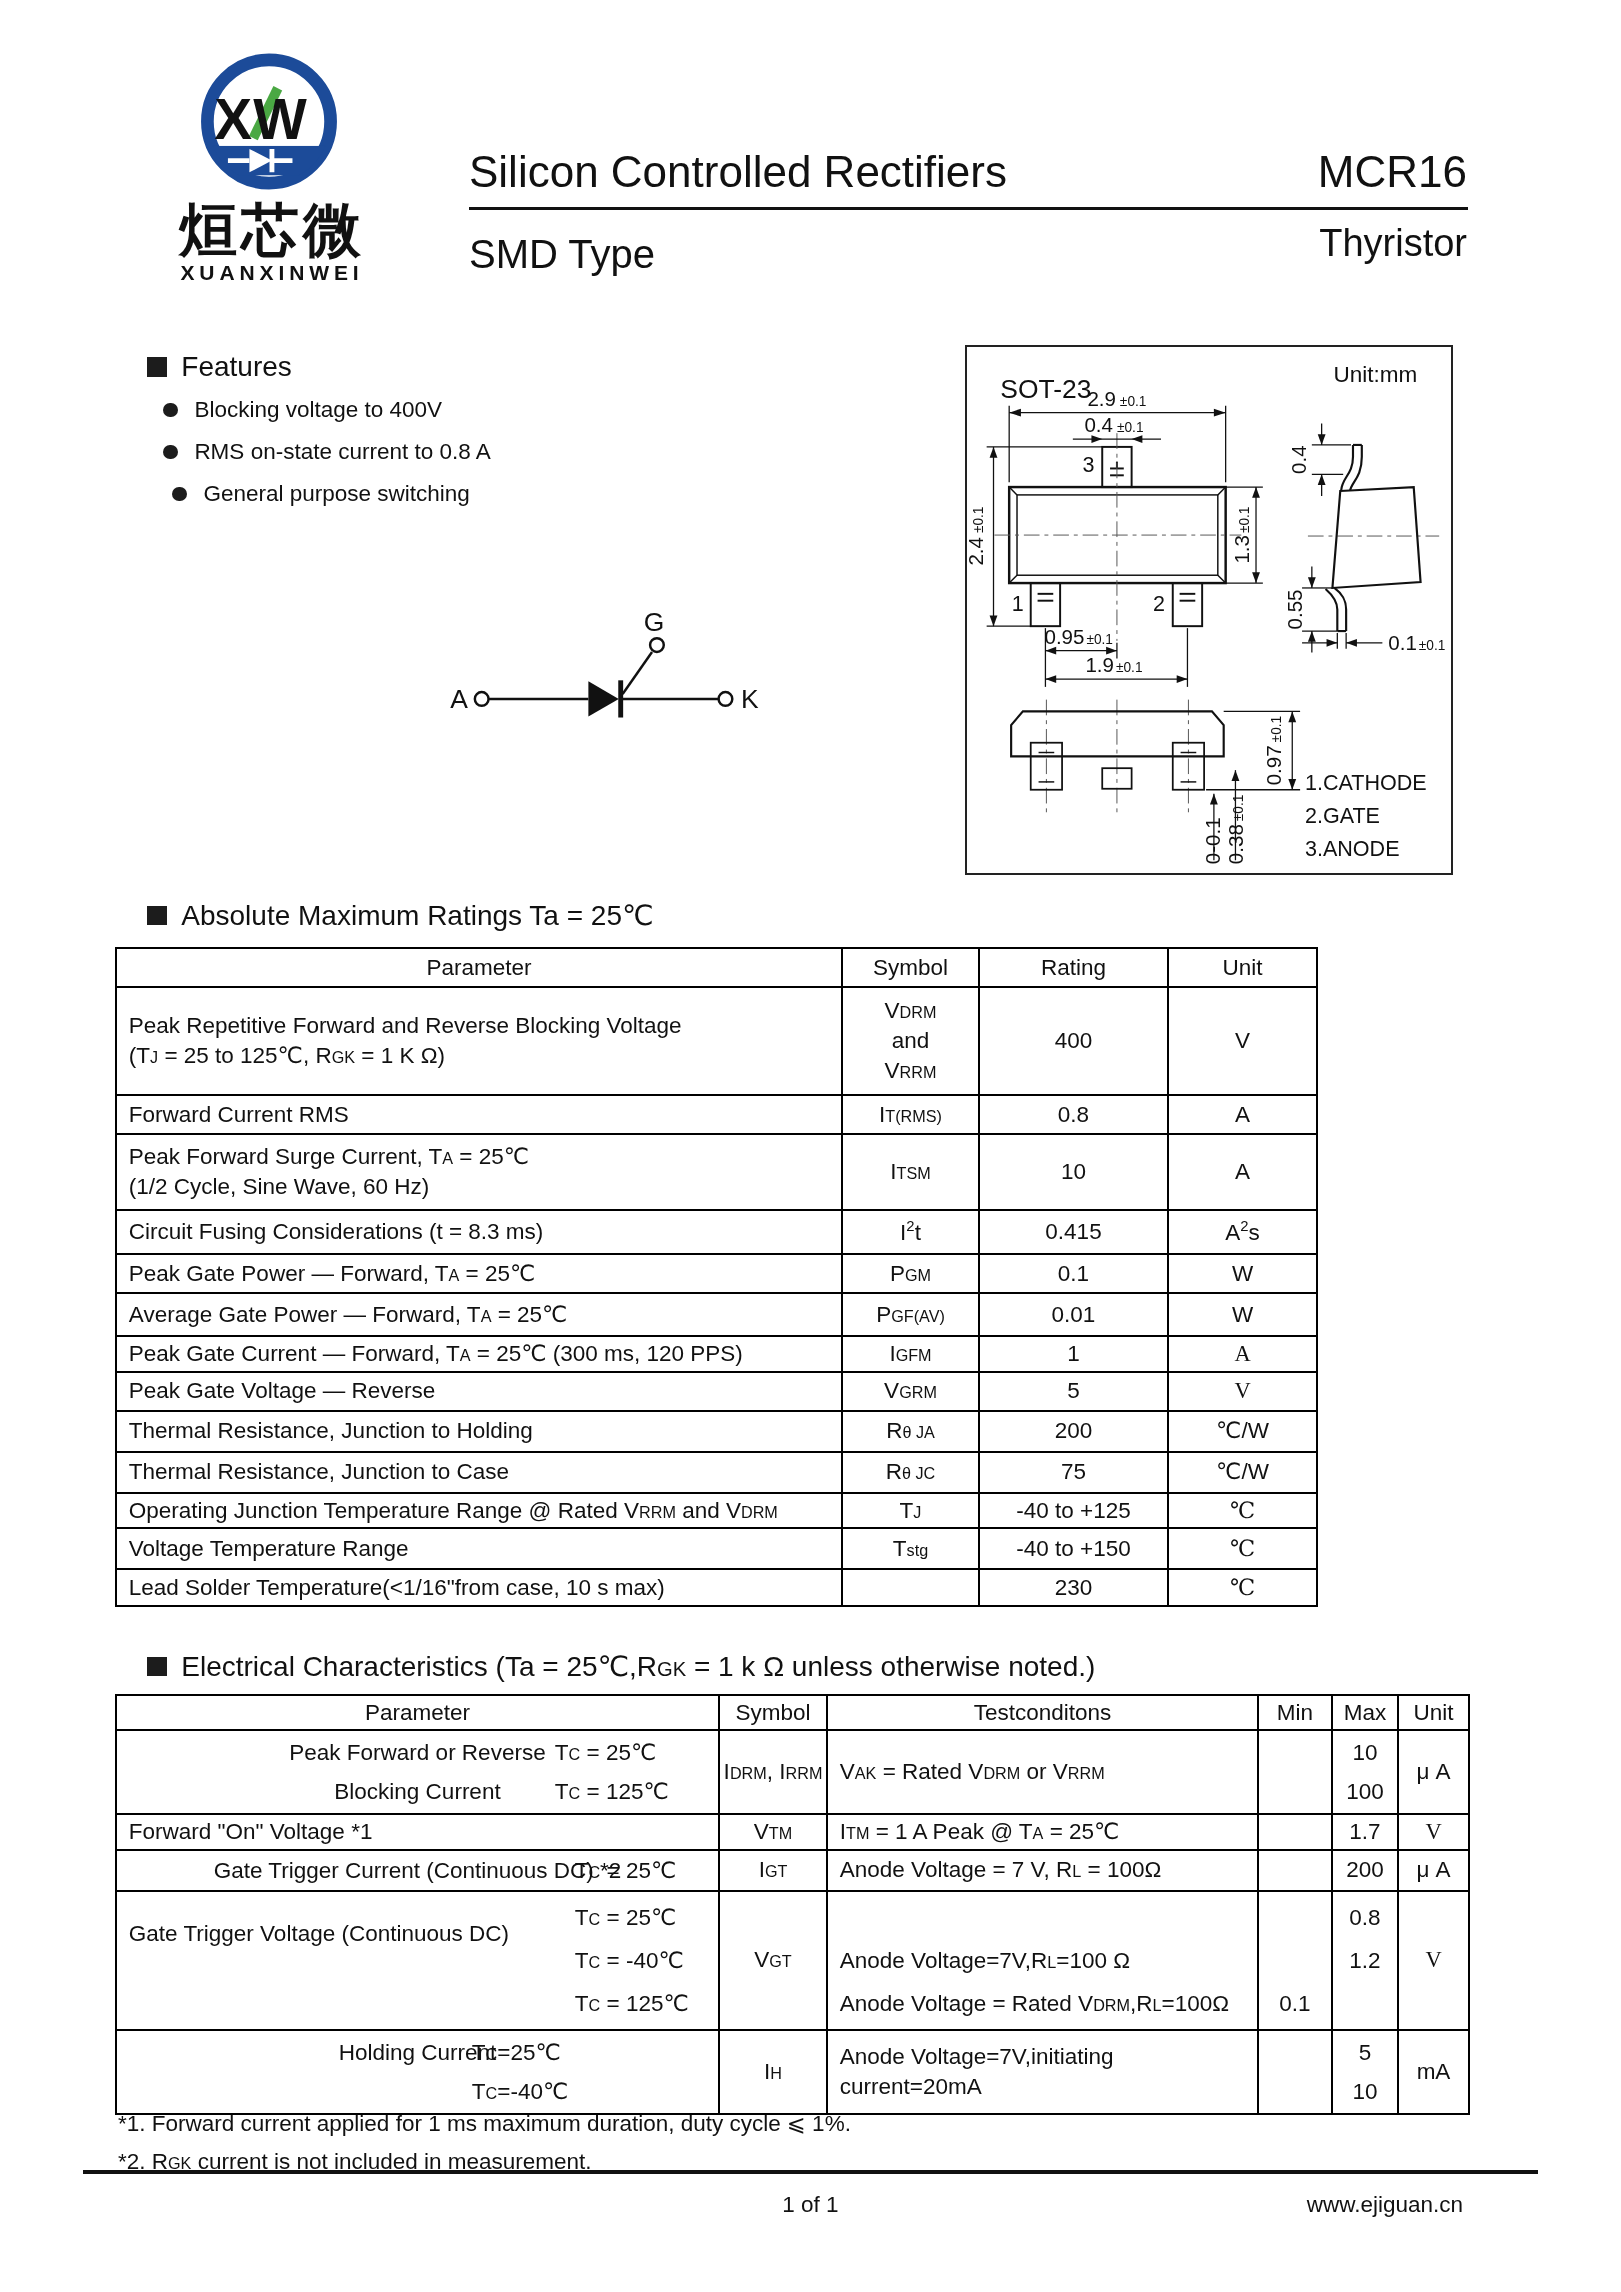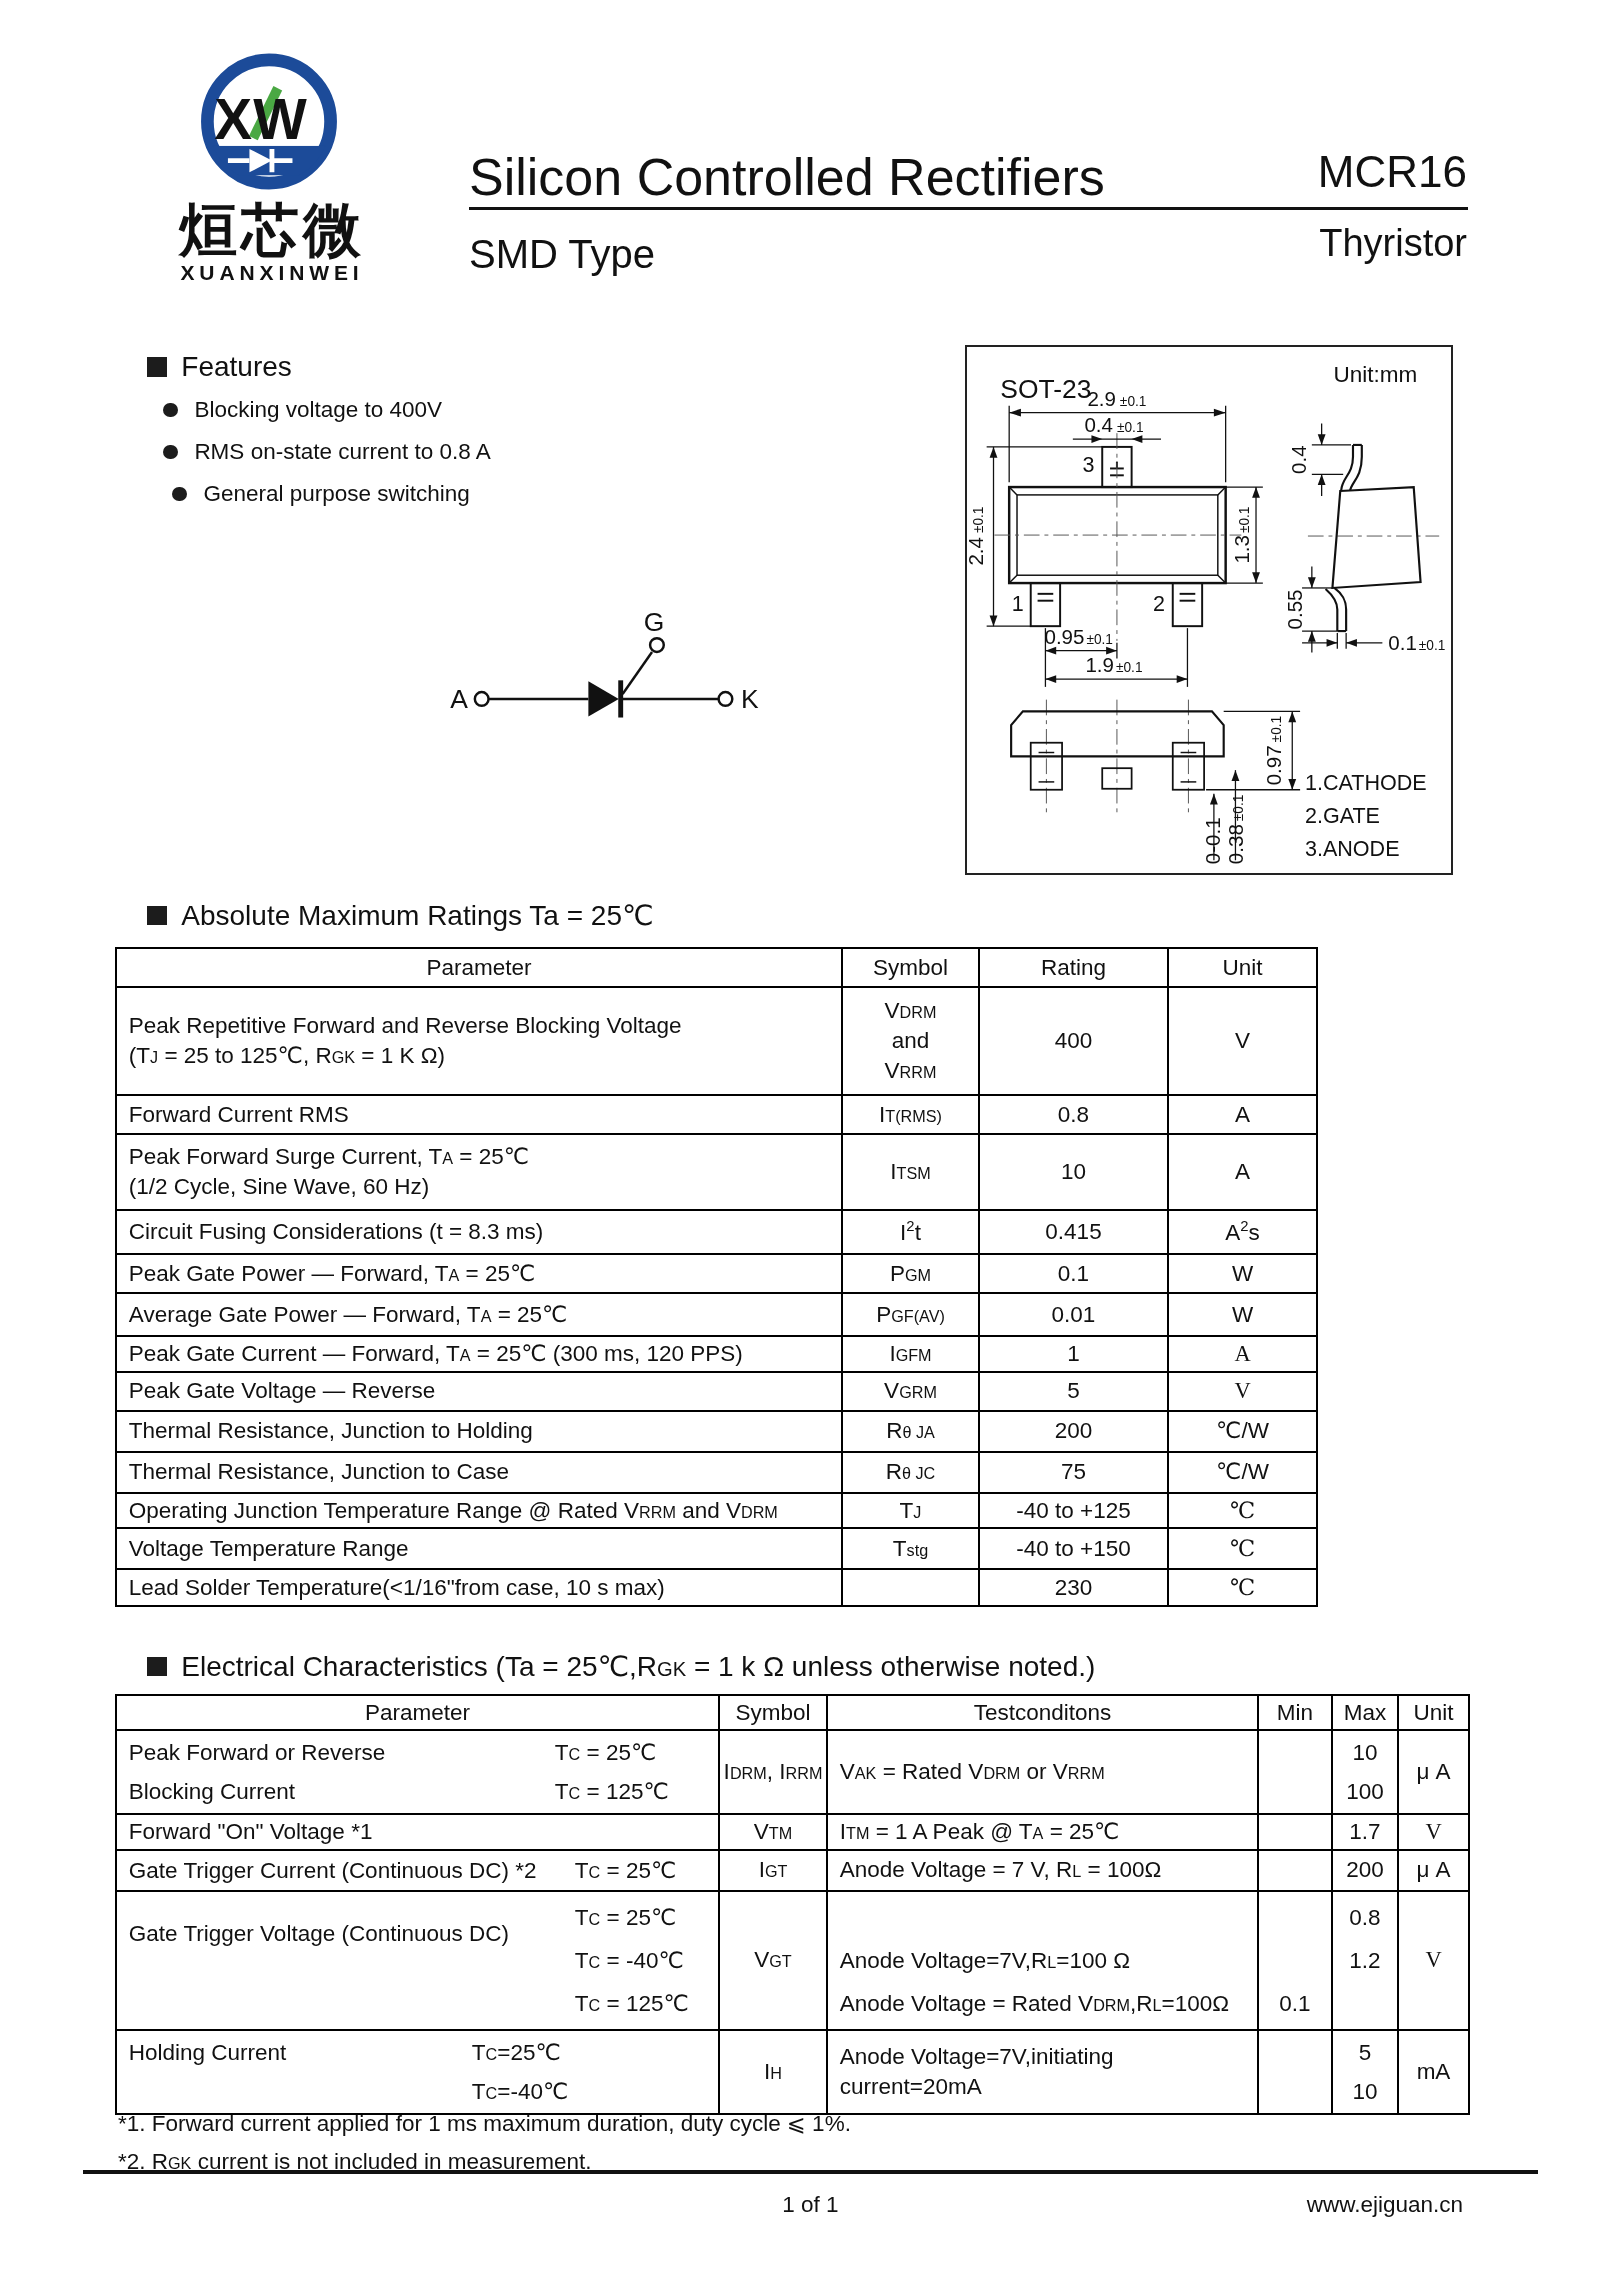--- a/index.html
+++ b/index.html
@@ -2,21 +2,21 @@
 <html><head>
 <meta charset="utf-8">
 <style>
   html,body{margin:0;padding:0;background:#9a9a9a;}
   .page{position:relative;width:1621px;height:2293px;background:#ffffff;
         font-family:"Liberation Sans","DejaVu Sans",sans-serif;color:#111;overflow:hidden;}
   .abs{position:absolute;}
   sub{font-size:72%;vertical-align:baseline;}
   sup{font-size:66%;vertical-align:super;}
   
-  .title{font-size:52px;letter-spacing:0px;}
+  .title{font-size:44px;letter-spacing:0px;}
   .part{font-size:44px;}
   .rule{background:#111;height:2.9px;}
   .subtitle{font-size:40px;margin-top:12px;}
   .devtype{font-size:38px;}
   .cn{font-size:58px;font-weight:700;letter-spacing:3.9px;white-space:nowrap;}
   .latin{font-size:21px;font-weight:600;letter-spacing:4.9px;white-space:nowrap;}
   
   .sechead{display:flex;align-items:center;gap:14.7px;font-size:28px;}
   .sq{width:19.6px;height:19.6px;background:#1c1c1c;flex:0 0 auto;}
   .feat{display:flex;align-items:center;gap:16.7px;font-size:22.5px;}
@@ -24,21 +24,21 @@
   
   table{border-collapse:collapse;table-layout:fixed;background:#fff;}
   .dt{border:2.9px solid #000;}
   .dt td,.dt th{border:2px solid #000;font-size:22.5px;text-align:center;
                 vertical-align:middle;padding:0;font-weight:normal;line-height:1.32;}
   .dt th{border-bottom:2.9px solid #000;}
   td.pl{text-align:left;padding:2px 11.8px;}
   .pre{white-space:pre-line;}
   .serif{font-family:"Liberation Serif","DejaVu Serif",serif;}
   .rel{position:relative;}
-  .l2{height:39px;line-height:39px;position:relative;}
+  .l2{height:39px;line-height:39px;position:relative;text-align:center;}
   .l3{height:43px;line-height:43px;}
   .tpos1{position:absolute;left:426px;}
   .tpos3{position:absolute;left:446px;}
   .tpos5{position:absolute;left:343px;}
   .notes{font-size:22.5px;line-height:1.65;}
   .footer-line{background:#111;height:3.9px;}
   .ftext{font-size:22.5px;}
   
   .pkgbox{border:2px solid #222;}
   svg text{font-family:"Liberation Sans","DejaVu Sans",sans-serif;fill:#111;}

